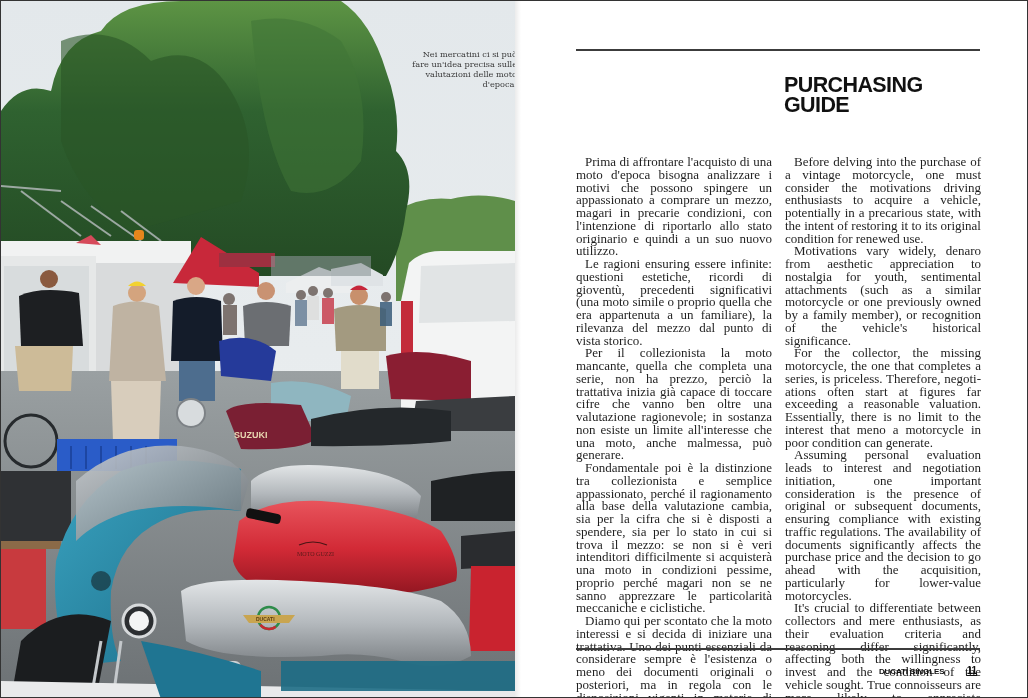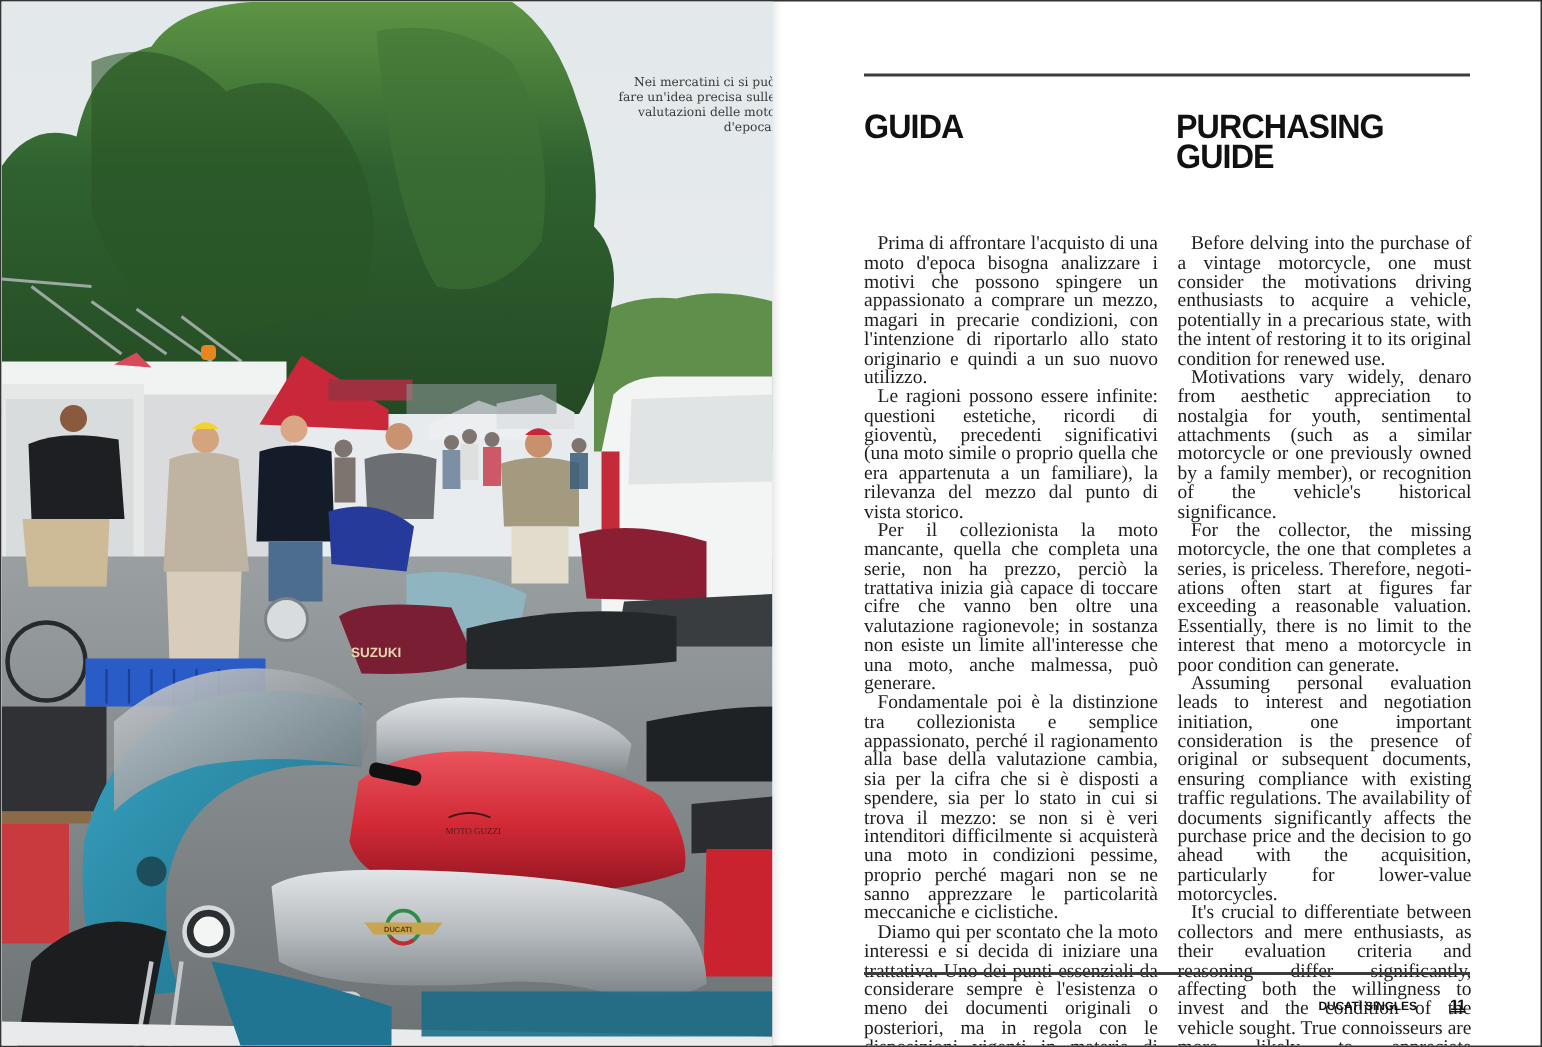--- a/index.html
+++ b/index.html
@@ -249,30 +249,29 @@
     <div class="caption">
       <p>Nei mercatini ci si può fare un'idea precisa sulle valutazioni delle moto d'epoca.</p>
     </div>
   </div>
 
   <div class="gutter"></div>
 
   <div class="rule rule-top"></div>
 
   <h1 class="heading heading-it">
-    <span>Guida</span>
   </h1>
   <h1 class="heading heading-en">
     <span>Purchasing</span>
     <span>Guide</span>
   </h1>
 
   <div class="column col-it">
     <p>Prima di affrontare l'acquisto di una moto d'epoca bisogna analizzare i motivi che possono spingere un appassionato a comprare un mezzo, magari in pre­carie condizioni, con l'intenzione di riportarlo allo stato originario e quindi a un suo nuovo utilizzo.</p>
-    <p>Le ragioni possono essere infinite: questioni esteti­che, ricordi di gioventù, precedenti significativi (una moto simile o proprio quella che era appartenuta a un familiare), la rilevanza del mezzo dal punto di vista storico.</p>
+    <p>Le ragioni ensuring essere infinite: questioni esteti­che, ricordi di gioventù, precedenti significativi (una moto simile o proprio quella che era appartenuta a un familiare), la rilevanza del mezzo dal punto di vista storico.</p>
     <p>Per il collezionista la moto mancante, quella che completa una serie, non ha prezzo, perciò la trattativa inizia già capace di toccare cifre che vanno ben oltre una valutazione ragionevole; in sostanza non esiste un limite all'interesse che una moto, anche malmes­sa, può generare.</p>
     <p>Fondamentale poi è la distinzione tra collezionista e semplice appassionato, perché il ragionamento alla base della valutazione cambia, sia per la cifra che si è disposti a spendere, sia per lo stato in cui si trova il mezzo: se non si è veri intenditori difficilmente si acquisterà una moto in condizioni pessime, proprio perché magari non se ne sanno apprezzare le partico­larità meccaniche e ciclistiche.</p>
     <p>Diamo qui per scontato che la moto interessi e si decida di iniziare una trattativa. Uno dei punti essen­ziali da considerare sempre è l'esistenza o meno dei documenti originali o posteriori, ma in regola con le disposizioni vigenti in materia di circolazione. La presenza dei documenti influenza sostanzialmente il prezzo del mezzo e spesso ne determina l'acquisizione o la rinuncia, in particolare per moto di valore non elevato. Si deve tenere presente infatti che una docu­mentazione in regola ha un suo valore perché serve tempo e denaro per effettuare la pratica di un'even-</p>
   </div>
 
   <div class="column col-en">
     <p>Before delving into the purchase of a vintage motorcycle, one must consider the motivations driv­ing enthusiasts to acquire a vehicle, potentially in a precarious state, with the intent of restoring it to its original condition for renewed use.</p>
     <p>Motivations vary widely, denaro from aesthet­ic appreciation to nostalgia for youth, sentimental attachments (such as a similar motorcycle or one pre­viously owned by a family member), or recognition of the vehicle's historical significance.</p>
     <p>For the collector, the missing motorcycle, the one that completes a series, is priceless. Therefore, negoti­ations often start at figures far exceeding a reasonable valuation. Essentially, there is no limit to the interest that meno a motorcycle in poor condition can generate.</p>
     <p>Assuming personal evaluation leads to interest and negotiation initiation, one important consideration is the presence of original or subsequent documents, ensuring compliance with existing traffic regulations. The availability of documents significantly affects the purchase price and the decision to go ahead with the acquisition, particularly for lower-value motorcycles.</p>

